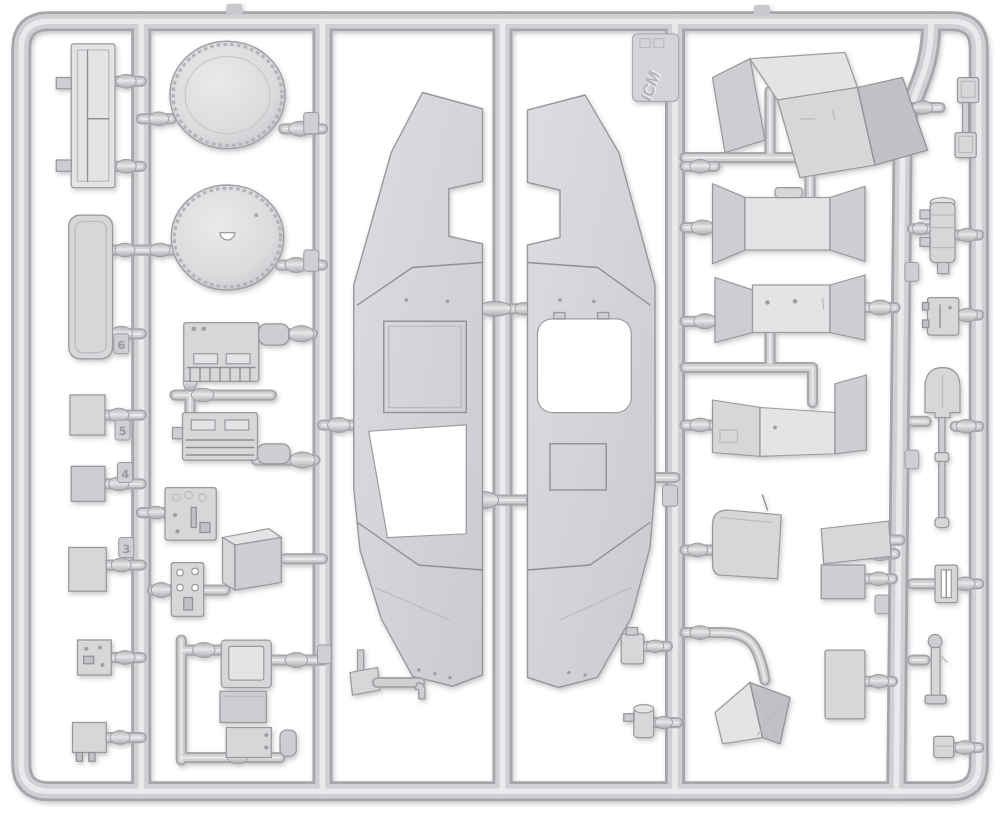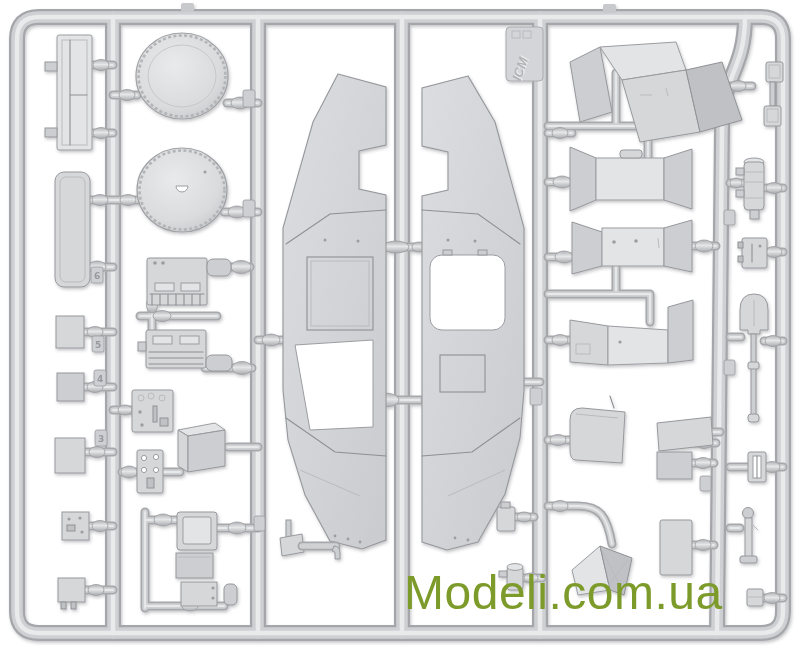--- a/index.html
+++ b/index.html
@@ -415,14 +415,13 @@
     <g>
       <rect x="506" y="27" width="37" height="54" rx="4" fill="#d4d5d8" stroke="#aaacaf" stroke-width="1"></rect>
       <rect class="pl2" x="512" y="31" width="8" height="7" fill="none"></rect>
       <rect class="pl2" x="523" y="31" width="8" height="7" fill="none"></rect>
       <text class="emboss-hi" transform="rotate(-72 524 68)" x="511" y="70">ICM</text>
       <text class="emboss" transform="rotate(-72 524 68)" x="510" y="69">ICM</text>
     </g>
   </g>
 </svg>
 
-<div class="watermark">Modeli.com.ua</div>
 </div>
 
 </body></html>

